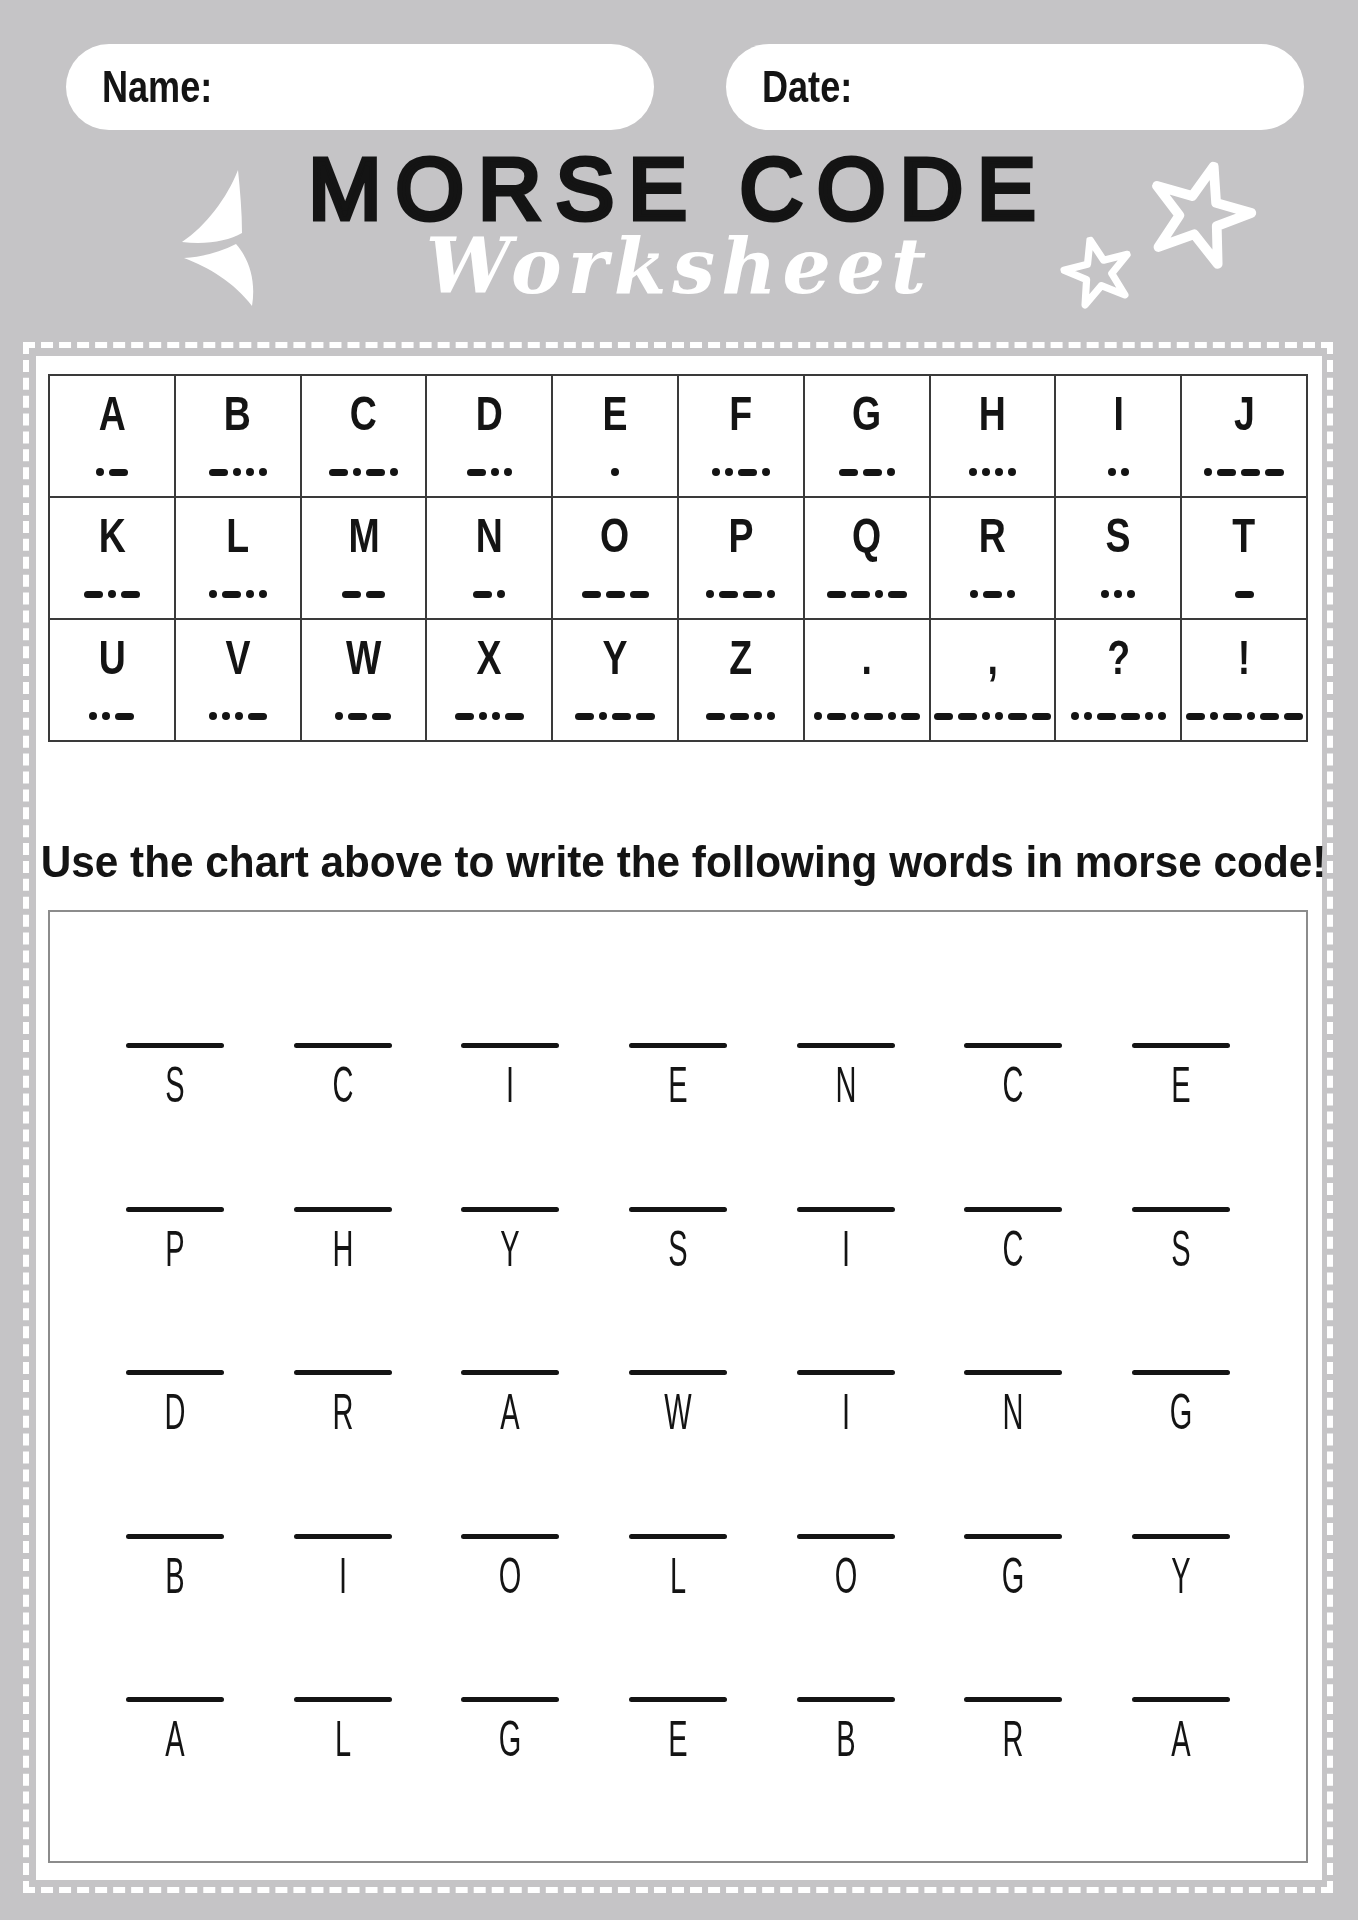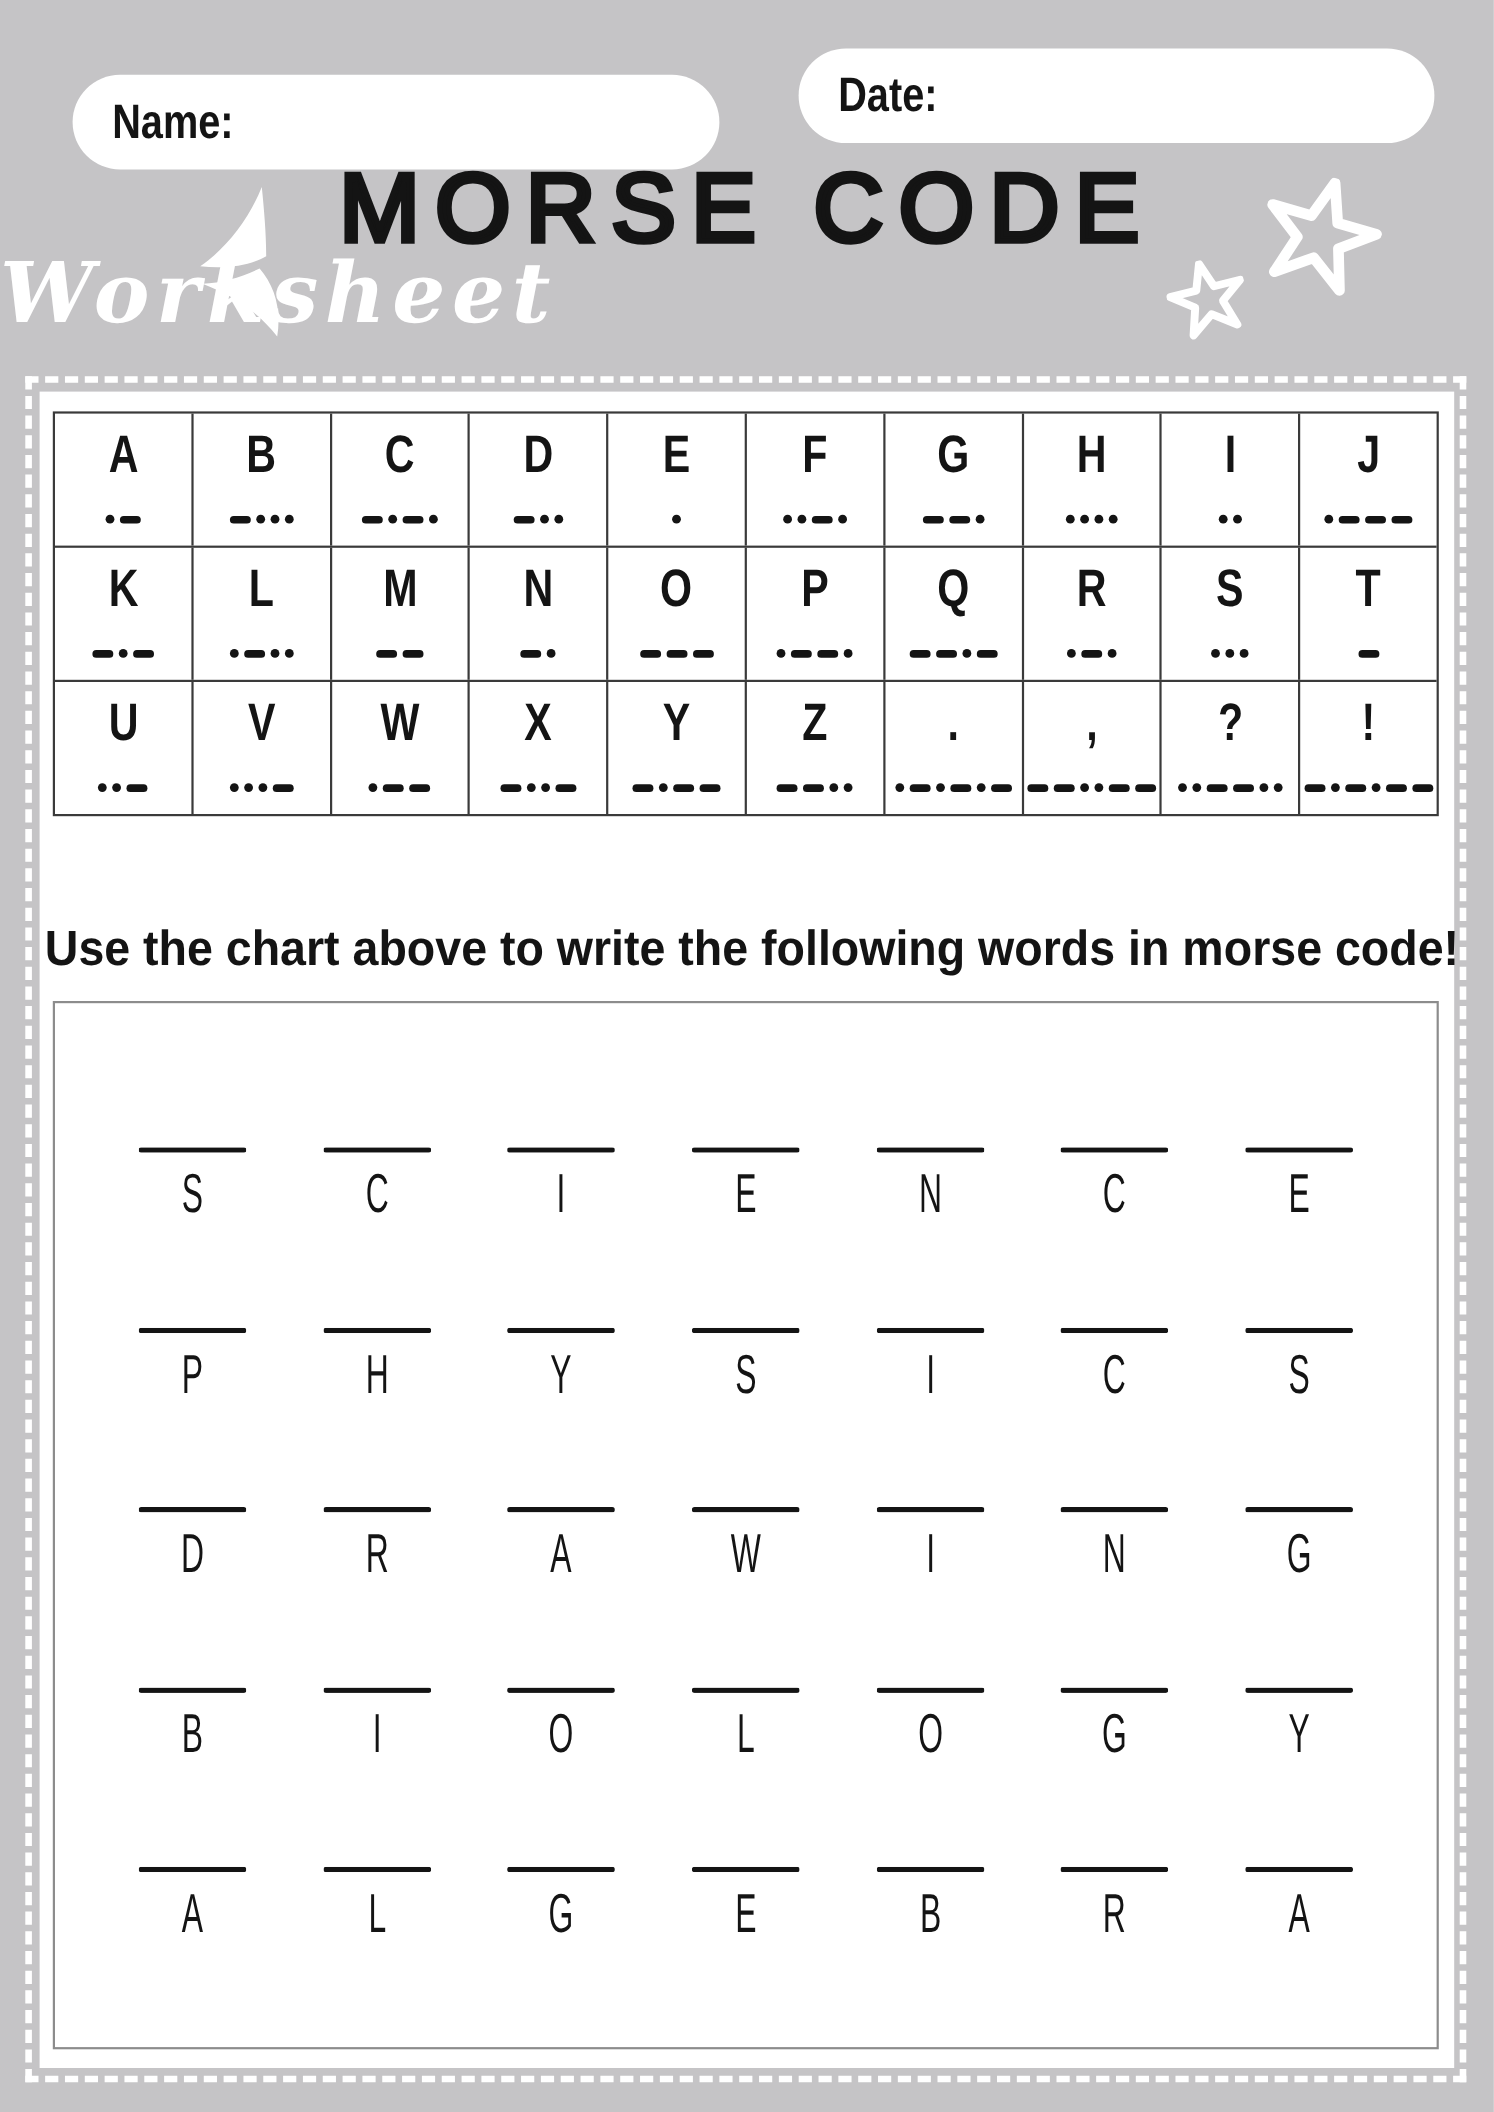--- a/index.html
+++ b/index.html
@@ -13,34 +13,34 @@
     width:1358px;height:1920px;position:relative;overflow:hidden;
     background:var(--page);
     font-family:"Liberation Sans", sans-serif;
     color:var(--ink);
   }
   
   .pill{
     position:absolute;top:44px;height:86px;background:#fff;border-radius:44px;
     display:flex;align-items:center;box-sizing:border-box;padding-left:36px;
   }
-  .pill.name{left:66px;width:588px;margin-top:24px;}
+  .pill.name{left:66px;width:588px;}
   .pill.date{left:726px;width:578px;}
   .pill .lbl{
     font-size:44px;font-weight:600;letter-spacing:0px;
     transform:scaleX(.82);transform-origin:left center;white-space:nowrap;
   }
   
   .title-wrap{position:absolute;left:0;top:138px;width:100%;text-align:center;z-index:1;}
   .title-main{
     margin:0;font-size:88px;font-weight:400;letter-spacing:14px;color:var(--ink);
     -webkit-text-stroke:5px var(--ink);white-space:nowrap;
   }
   .title-sub{
-    position:absolute;left:0;top:222px;width:100%;text-align:left;z-index:2;
+    position:absolute;left:0;top:222px;width:100%;text-align:center;z-index:2;
     font-family:"DejaVu Serif", serif;font-style:italic;font-weight:700;
     font-size:76px;color:#ffffff;letter-spacing:6px;white-space:nowrap;
   }
   
   .sail{position:absolute;left:172px;top:168px;width:104px;height:140px;}
   .star-big{position:absolute;left:1146px;top:160px;width:108px;height:108px;transform:rotate(16deg);}
   .star-small{position:absolute;left:1062px;top:236px;width:72px;height:72px;transform:rotate(-14deg);}
   
   .dashed-frame{
     position:absolute;left:23px;top:342px;width:1310px;height:1551px;

